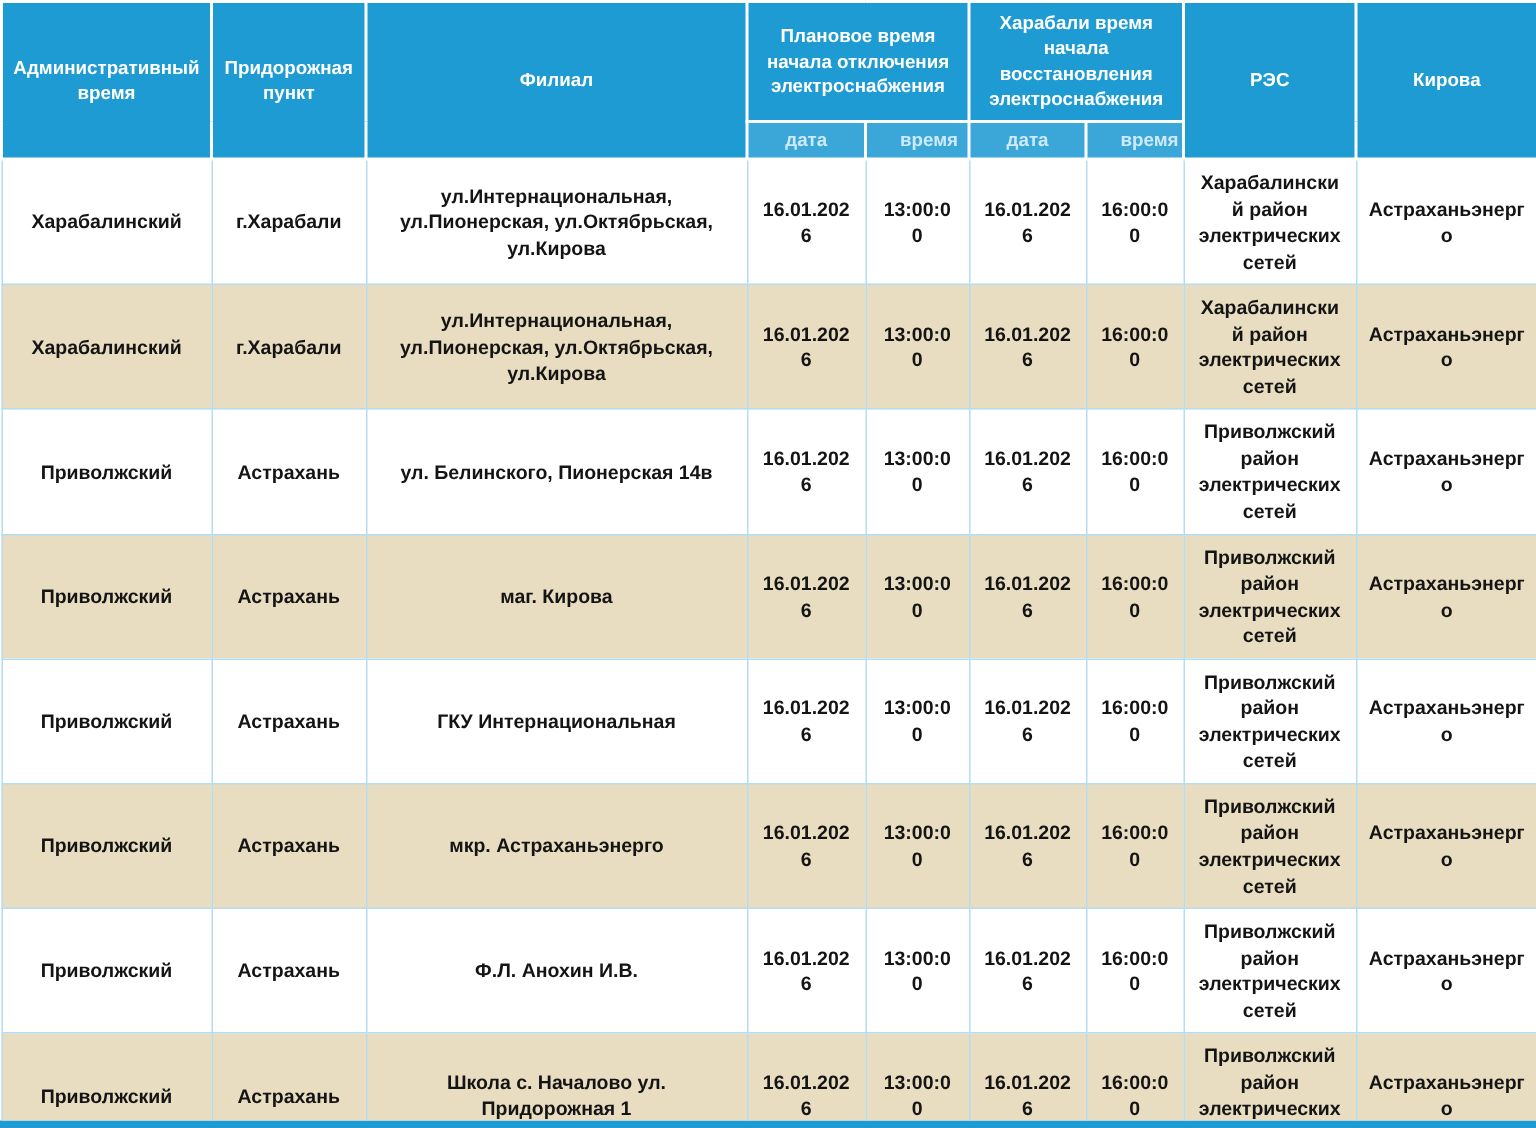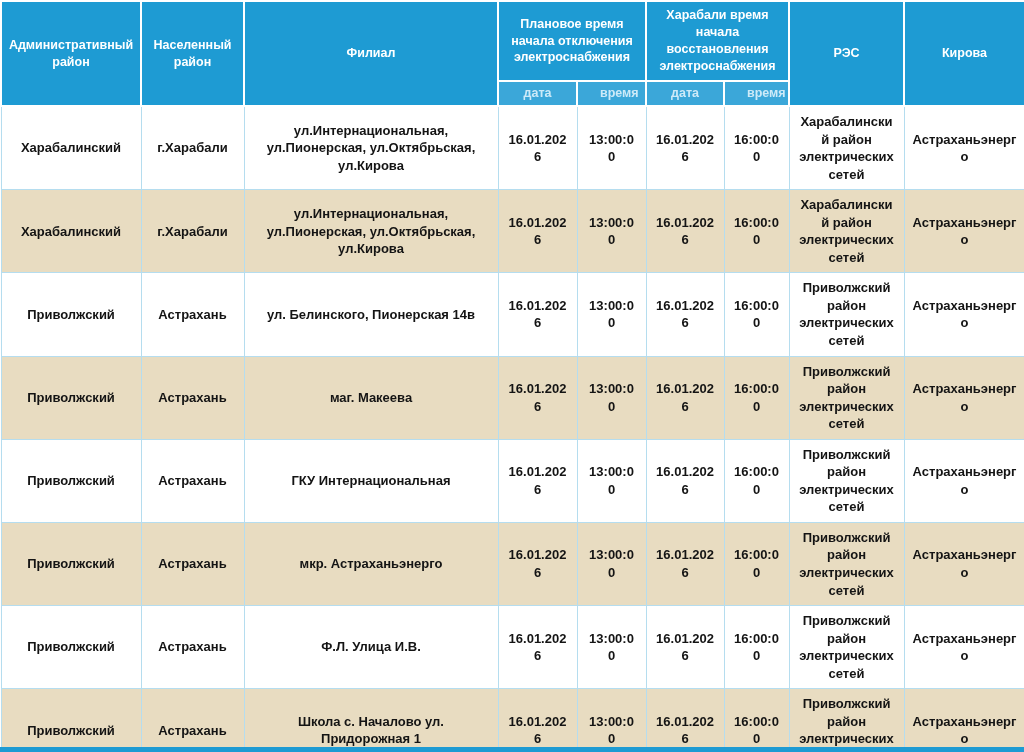--- a/index.html
+++ b/index.html
@@ -70,22 +70,22 @@
       <col style="width:254px">
       <col style="width:79px">
       <col style="width:69px">
       <col style="width:78px">
       <col style="width:65px">
       <col style="width:115px">
       <col style="width:121px">
     </colgroup>
     <thead>
       <tr class="main">
-        <th rowspan="2">Административный район</th>
-        <th rowspan="2">Населенный район</th>
+        <th rowspan="2">Административный время</th>
+        <th rowspan="2">Придорожная пункт</th>
         <th rowspan="2">Филиал</th>
         <th colspan="2">Плановое время начала отключения электроснабжения</th>
         <th colspan="2">Харабали время начала восстановления электроснабжения</th>
         <th rowspan="2">РЭС</th>
         <th rowspan="2">Кирова</th>
       </tr>
       <tr class="sub">
         <th>дата</th>
         <th>время</th>
         <th>дата</th>
@@ -122,21 +122,21 @@
     <td>16.01.2026</td>
     <td>13:00:00</td>
     <td>16.01.2026</td>
     <td>16:00:00</td>
     <td>Приволжский район электрических сетей</td>
     <td>Астраханьэнерго</td>
   </tr>
         <tr class="alt">
     <td>Приволжский</td>
     <td>Астрахань</td>
-    <td>маг. Макеева</td>
+    <td>маг. Кирова</td>
     <td>16.01.2026</td>
     <td>13:00:00</td>
     <td>16.01.2026</td>
     <td>16:00:00</td>
     <td>Приволжский район электрических сетей</td>
     <td>Астраханьэнерго</td>
   </tr>
         <tr>
     <td>Приволжский</td>
     <td>Астрахань</td>
@@ -155,21 +155,21 @@
     <td>16.01.2026</td>
     <td>13:00:00</td>
     <td>16.01.2026</td>
     <td>16:00:00</td>
     <td>Приволжский район электрических сетей</td>
     <td>Астраханьэнерго</td>
   </tr>
         <tr>
     <td>Приволжский</td>
     <td>Астрахань</td>
-    <td>Ф.Л. Улица И.В.</td>
+    <td>Ф.Л. Анохин И.В.</td>
     <td>16.01.2026</td>
     <td>13:00:00</td>
     <td>16.01.2026</td>
     <td>16:00:00</td>
     <td>Приволжский район электрических сетей</td>
     <td>Астраханьэнерго</td>
   </tr>
         <tr class="alt">
     <td>Приволжский</td>
     <td>Астрахань</td>

